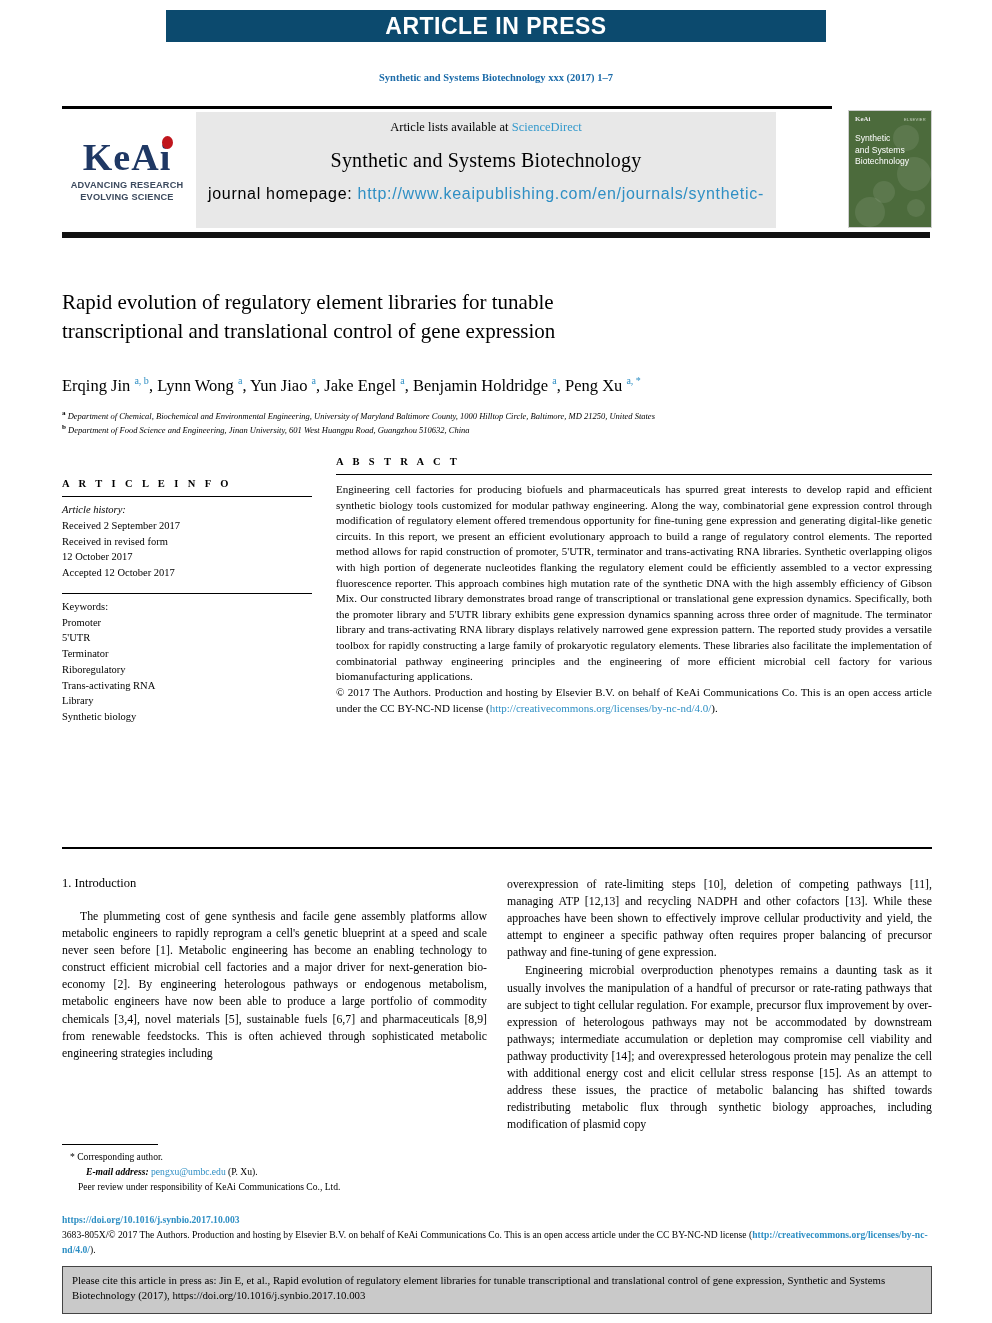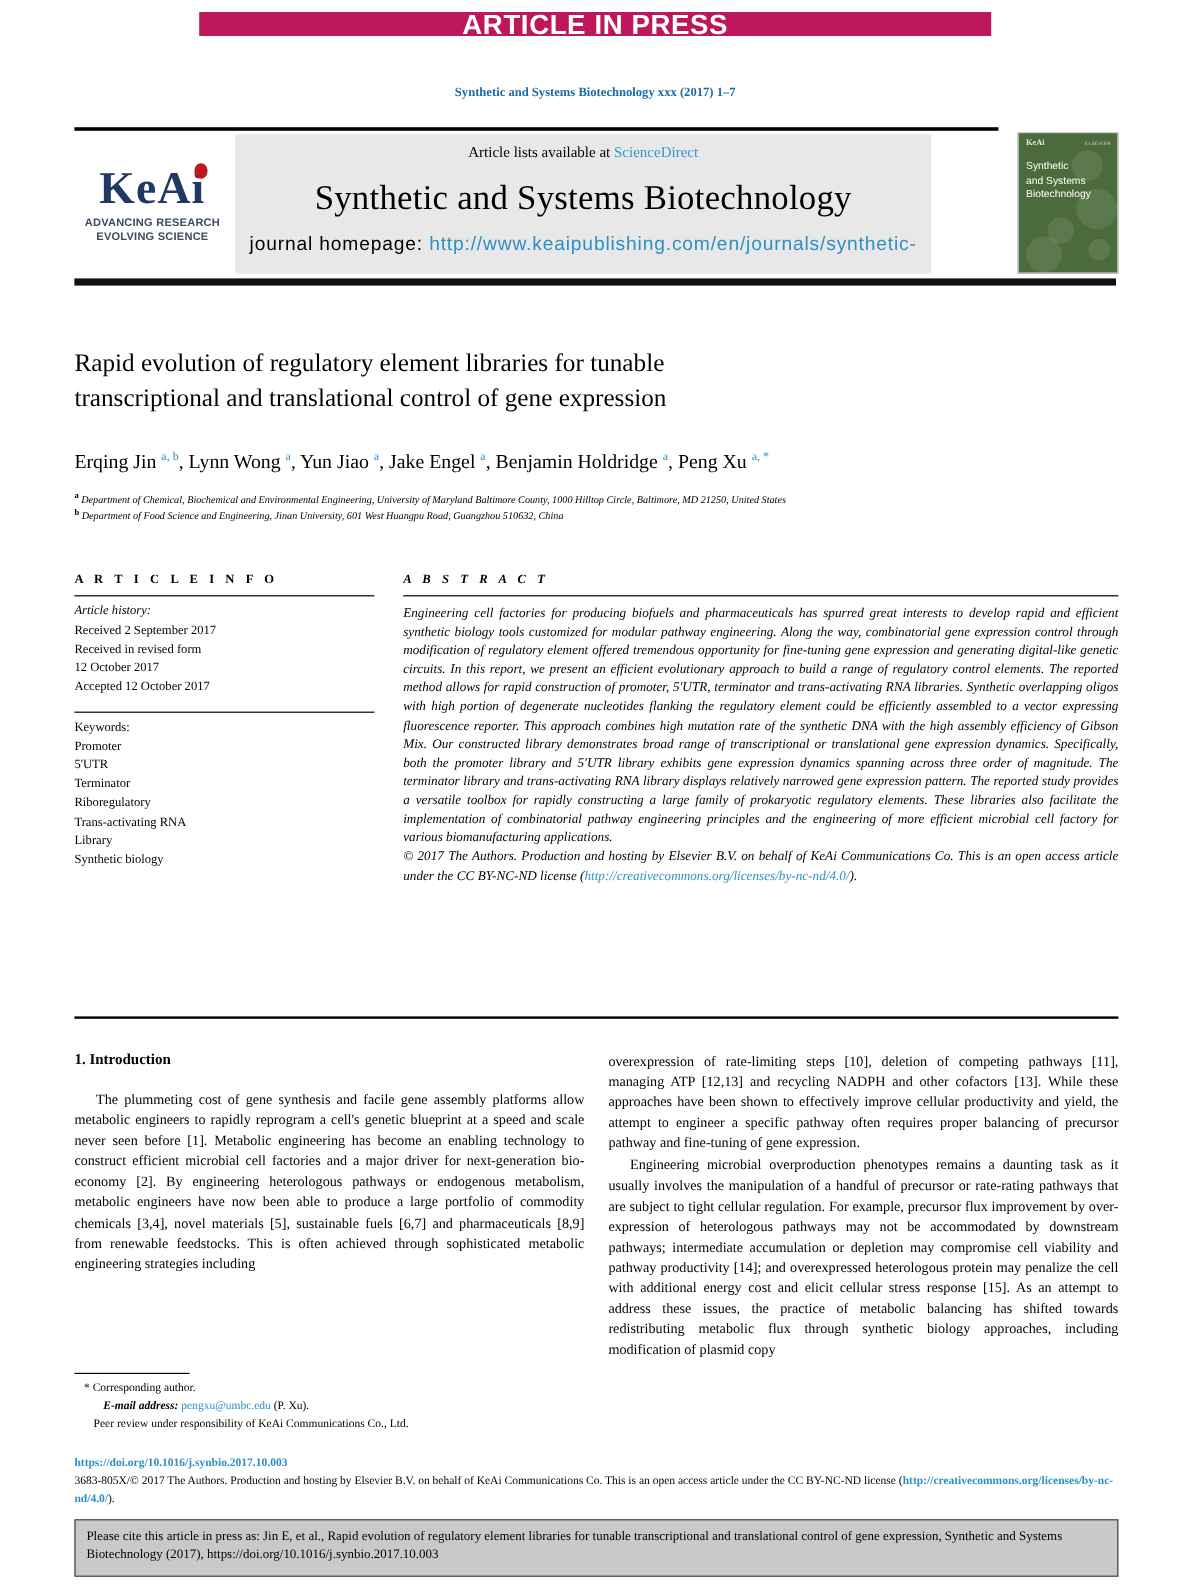--- a/index.html
+++ b/index.html
@@ -13,22 +13,22 @@
     color: #000000;
     position: relative;
     overflow: hidden;
   }
   .page { position: relative; width: 992px; height: 1323px; }
 
   
   .aip-banner {
     position: absolute;
     left: 166px; top: 10px;
-    width: 660px; height: 20px;
-    background: #be185d;
+    width: 660px; height: 32px;
+    background: #0c4a6e;
     display: flex; align-items: center; justify-content: center;
   }
   .aip-banner .aip-text {
     font-family: "Liberation Sans", "DejaVu Sans", sans-serif;
     font-weight: bold;
     font-size: 23px;
     letter-spacing: 0.5px;
     color: #ffffff;
   }
 
@@ -79,21 +79,21 @@
   .jhead-center {
     position: absolute; left: 196px; top: 112px;
     width: 580px; height: 116px;
     background: #e8e8e8;
     text-align: center;
     padding-top: 8px;
   }
   .contents-line { font-size: 12.5px; }
   .contents-line .sd-link { color: #3399cc; }
   .journal-title {
-    font-size: 29px;
+    font-size: 20px;
     margin-top: 14px;
     letter-spacing: 0.2px;
   }
   .homepage-line {
     font-family: "Liberation Sans", sans-serif;
     font-size: 16px;
     margin-top: 13px;
     letter-spacing: 0.7px;
   }
   .homepage-line .hp-url { color: #2f8fc4; }
@@ -158,21 +158,21 @@
   }
   .info-rule { border-top: 1.6px solid #000; margin-top: 7px; }
   .info-body {
     font-size: 10.5px; line-height: 1.5; margin-top: 5px;
   }
   .info-body .it { font-style: italic; }
   .kw-rule { border-top: 1.6px solid #000; margin-top: 12px; }
   .kw-body { font-size: 10.5px; line-height: 1.5; margin-top: 5px; }
 
   .abs-col {
-    position: absolute; left: 336px; top: 478px; width: 596px; font-style: italic;
+    position: absolute; left: 336px; top: 456px; width: 596px;
   }
   .abs-rule { border-top: 1.6px solid #000; margin-top: 7px; }
   .abs-body {
     font-size: 11px; line-height: 1.42; text-align: justify;
     margin-top: 7px;
   }
   .abs-copy { margin-top: 0px; }
   .lnk { color: #2f8fc4; }
   .abs-rule-bottom {
     position: absolute; left: 62px; top: 847px;
@@ -180,21 +180,21 @@
   }
 
   
   .col-left {
     position: absolute; left: 62px; top: 876px; width: 425px;
   }
   .col-right {
     position: absolute; left: 507px; top: 876px; width: 425px;
   }
   .body-head {
-    font-size: 12.5px; font-weight: bold; margin-bottom: 17px;
+    font-size: 12.5px; font-weight: normal; margin-bottom: 17px;
   }
   .para {
     font-size: 11.8px; line-height: 1.45; text-align: justify;
     text-indent: 18px; margin: 0 0 1px 0;
   }
   .para.noind { text-indent: 0; }
 
   
   .foot-rule {
     position: absolute; left: 62px; top: 1144px;

